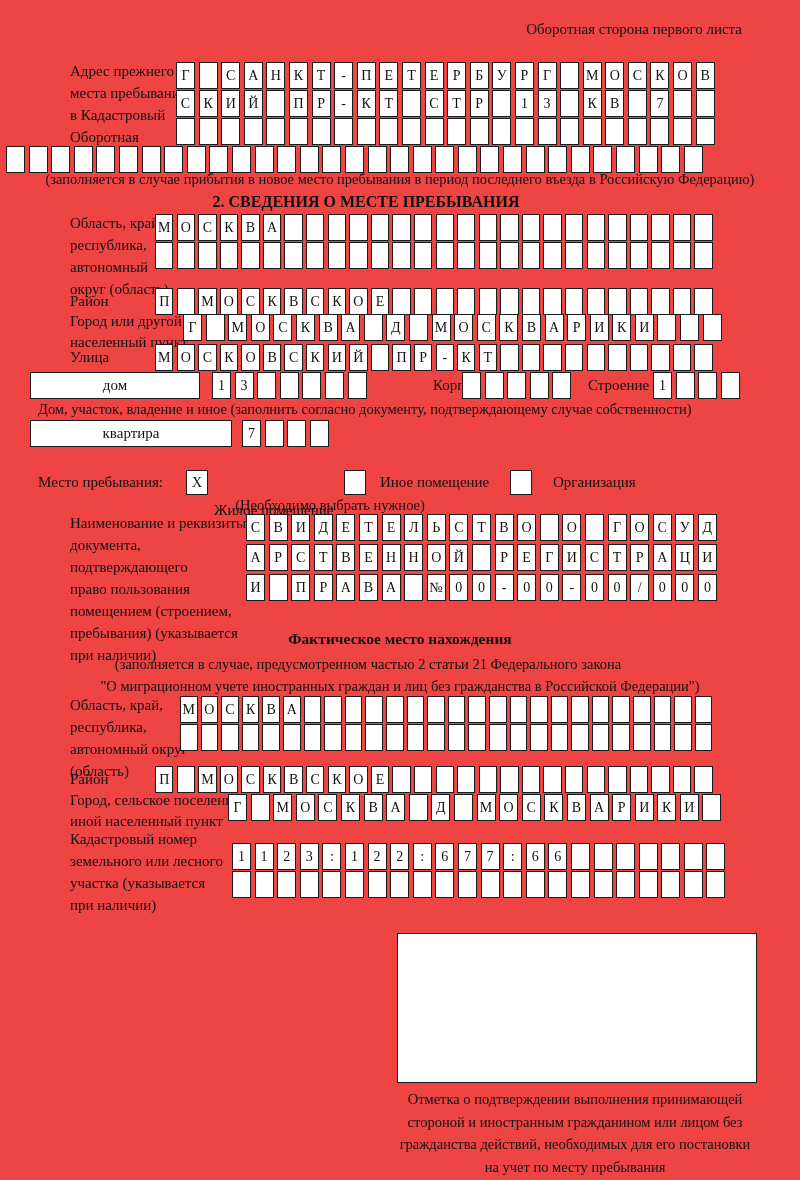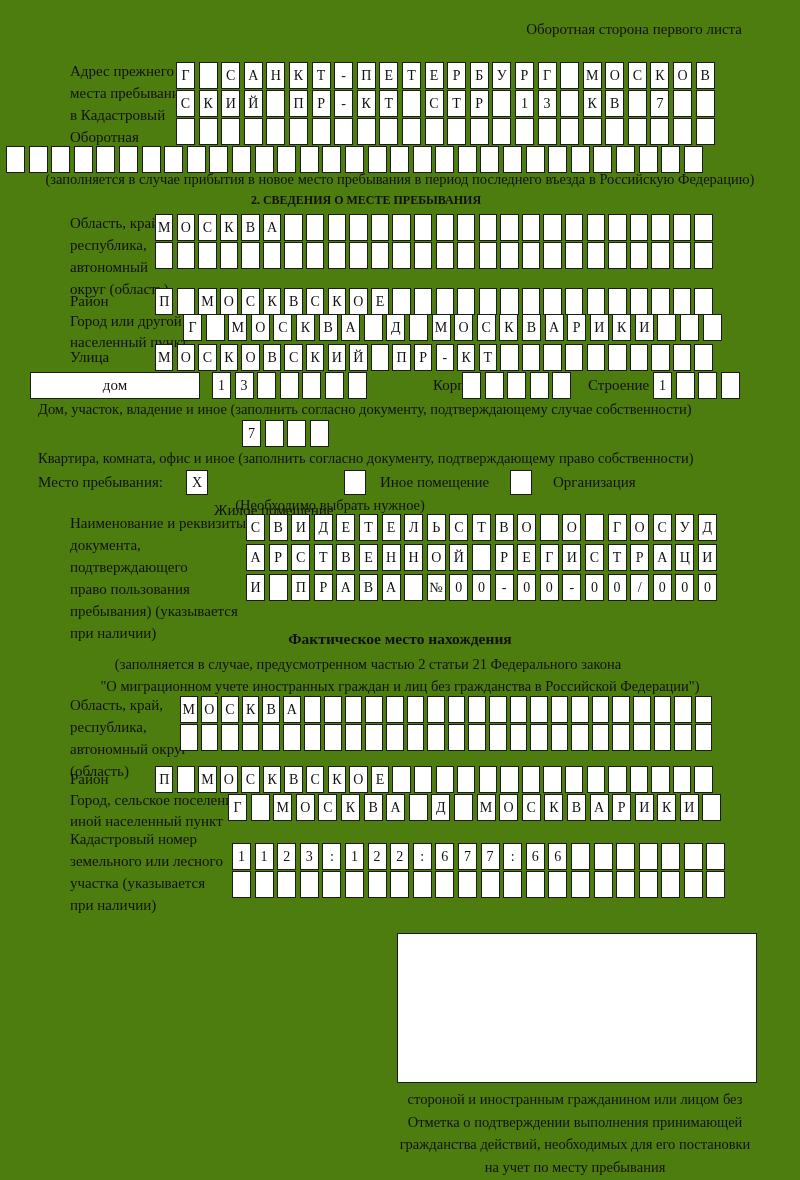--- a/index.html
+++ b/index.html
@@ -1,17 +1,17 @@
 <!DOCTYPE html>
 <html><head>
 <meta charset="utf-8">
 <style>
   html,body{margin:0;padding:0;background:#fff;}
   #form{
-    position:relative;width:800px;height:1180px;margin:0 auto;background:#4d7c0f;
+    position:relative;width:800px;height:1180px;margin:0 auto;background:#ef4444;
     font-family:"Liberation Serif","DejaVu Serif",serif;color:#111;
     overflow:hidden;
   }
   .abs{position:absolute;}
   .lbl{font-size:15px;line-height:22px;}
   .cap{font-size:14.5px;}
   .center{text-align:center;}
   .bold{font-weight:bold;}
   .cellrow{position:absolute;display:flex;}
   .cellrow .cell{
@@ -153,21 +153,21 @@
       <span class="cell"></span>
       <span class="cell"></span>
       <span class="cell"></span>
       <span class="cell"></span>
       <span class="cell"></span>
       <span class="cell"></span>
       <span class="cell"></span>
     </div>
   <div class="abs cap center" style="left:0;top:171px;width:800px;">(заполняется в случае прибытия в новое место пребывания в период последнего въезда в Российскую Федерацию)</div>
 
-  <div class="abs bold center" style="left:0;top:193px;width:732px;font-size:12px;">2. СВЕДЕНИЯ О МЕСТЕ ПРЕБЫВАНИЯ</div>
+  <div class="abs bold center" style="left:0;top:193px;width:732px;font-size:16px;">2. СВЕДЕНИЯ О МЕСТЕ ПРЕБЫВАНИЯ</div>
 
   <div class="abs" style="left:70px;top:212px;">
     <div class="lbl">Область, край,</div>
     <div class="lbl">республика,</div>
     <div class="lbl">автономный</div>
     <div class="lbl">округ (область)</div>
   </div>
   <div class="cellrow c23" style="left:155px;top:214px;">
       <span class="cell">М</span>
       <span class="cell">О</span>
@@ -336,41 +336,42 @@
     </div>
   <div class="abs lbl" style="left:588px;top:374px;">Строение</div>
   <div class="cellrow c24" style="left:653px;top:372px;">
       <span class="cell">1</span>
       <span class="cell"></span>
       <span class="cell"></span>
       <span class="cell"></span>
     </div>
   <div class="abs cap" style="left:38px;top:401px;">Дом, участок, владение и иное (заполнить согласно документу, подтверждающему случае собственности)</div>
 
+  <div class="wbox" style="left:30px;top:420px;width:200px;height:25px;">квартира</div>
   <div class="cellrow c24" style="left:242px;top:420px;">
       <span class="cell">7</span>
       <span class="cell"></span>
       <span class="cell"></span>
       <span class="cell"></span>
     </div>
-  <div class="abs cap" style="left:38px;top:450px;">Квартира, комната, офис и иное (заполнить согласно документу, подтверждающему право собственности)</div>
 
   <div class="abs lbl" style="left:38px;top:471px;">Место пребывания:</div>
   <div class="ckbox" style="left:186px;top:470px;">X</div>
   <div class="abs lbl" style="left:214px;top:471px;margin-top:28px;">Жилое помещение</div>
   <div class="ckbox" style="left:344px;top:470px;"></div>
   <div class="abs lbl" style="left:380px;top:471px;">Иное помещение</div>
   <div class="ckbox" style="left:510px;top:470px;"></div>
   <div class="abs lbl" style="left:553px;top:471px;">Организация</div>
   <div class="abs cap center" style="left:120px;top:497px;width:420px;">(Необходимо выбрать нужное)</div>
 
   <div class="abs" style="left:70px;top:512px;width:180px;">
     <div class="lbl">Наименование и реквизиты</div>
     <div class="lbl">документа, подтверждающего</div>
     <div class="lbl">право пользования</div>
+    <div class="lbl">помещением (строением,</div>
     <div class="lbl">пребывания) (указывается</div>
     <div class="lbl">при наличии)</div>
   </div>
   <div class="cellrow c24" style="left:246px;top:514px;">
       <span class="cell">С</span>
       <span class="cell">В</span>
       <span class="cell">И</span>
       <span class="cell">Д</span>
       <span class="cell">Е</span>
       <span class="cell">Т</span>
@@ -613,19 +614,19 @@
       <span class="cell"></span>
       <span class="cell"></span>
       <span class="cell"></span>
       <span class="cell"></span>
       <span class="cell"></span>
       <span class="cell"></span>
     </div>
 
   <div class="stamp" style="left:397px;top:933px;width:358px;height:148px;"></div>
   <div class="abs cap center" style="left:385px;top:1088px;width:380px;line-height:22.5px;">
+    <div>Отметка о подтверждении выполнения принимающей</div>
     <div>стороной и иностранным гражданином или лицом без</div>
-    <div>Отметка о подтверждении выполнения принимающей</div>
     <div>гражданства действий, необходимых для его постановки</div>
     <div>на учет по месту пребывания</div>
   </div>
 
 </div>
 
 </body></html>

